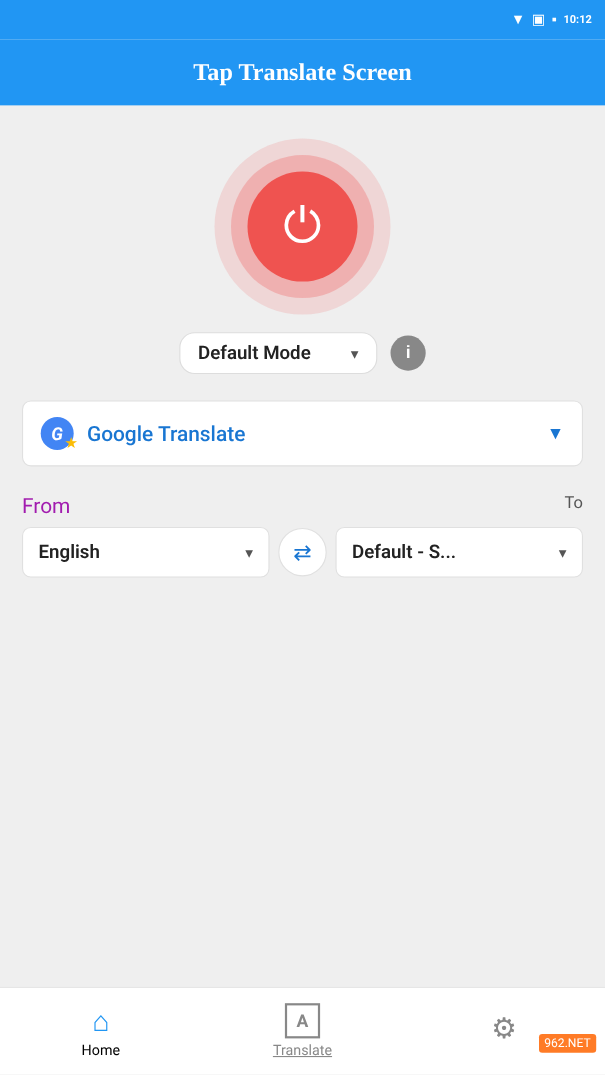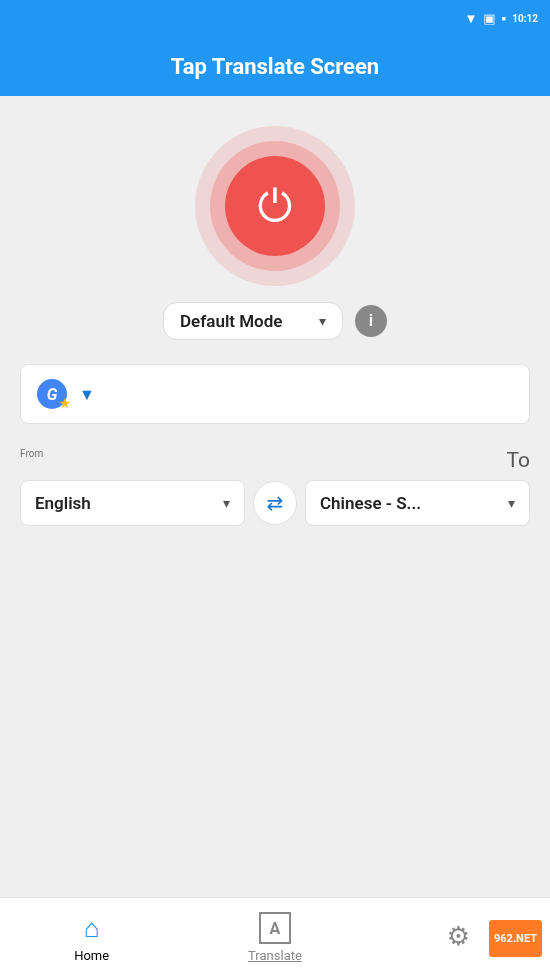--- a/index.html
+++ b/index.html
@@ -53,20 +53,21 @@
       background: #2196F3;
       display: flex;
       align-items: center;
       justify-content: center;
     }
 
     .header-title {
       color: white;
       font-size: 22px;
       font-weight: bold;
+      font-family: Liberation Serif, serif;
     }
 
     
     .main-content {
       background: #efefef;
       width: 100%;
       height: calc(977px - 36px - 60px - 80px);
       display: flex;
       flex-direction: column;
       align-items: center;
@@ -206,28 +207,28 @@
       max-width: 510px;
     }
 
     .language-labels {
       display: flex;
       gap: 0;
       margin-bottom: 8px;
     }
 
     .lang-label-from {
-      color: #737373;
-      font-size: 10px;
+      color: #a21caf;
+      font-size: 19px;
       width: 48%;
     }
 
     .lang-label-to {
       color: #555;
-      font-size: 21px;
+      font-size: 15px;
       margin-left: auto;
       padding-left: 16px;
     }
 
     .language-dropdowns {
       display: flex;
       align-items: center;
       gap: 8px;
     }
 
@@ -336,22 +337,22 @@
     }
 
     
     .watermark {
       position: absolute;
       bottom: 20px;
       right: 8px;
       background: rgba(255,100,0,0.85);
       color: white;
       font-size: 11px;
-      font-weight: bold;
-      padding: 12px 5px;
+      font-weight: normal;
+      padding: 2px 5px;
       border-radius: 3px;
       z-index: 100;
     }
 
     
     .google-translate-icon {
       display: flex;
       align-items: center;
       position: relative;
     }
@@ -412,38 +413,39 @@
     <button class="info-button">
       <span>i</span>
     </button>
   </div>
 
   <div class="translator-container">
     <div class="google-translate-icon">
       <div class="g-letter">G</div>
       <span class="translate-star">★</span>
     </div>
+    <span class="translator-name">Google Translate</span>
     <span class="translator-arrow">▼</span>
   </div>
 
   <div class="language-section">
     <div class="language-labels">
       <span class="lang-label-from">From</span>
       <span class="lang-label-to">To</span>
     </div>
     <div class="language-dropdowns">
       <div class="lang-dropdown">
         <span class="lang-text">English</span>
         <span class="lang-arrow">▾</span>
       </div>
       <button class="swap-button">
         <span class="swap-icon">⇄</span>
       </button>
       <div class="lang-dropdown">
-        <span class="lang-text">Chinese - S...</span>
+        <span class="lang-text">Default - S...</span>
         <span class="lang-arrow">▾</span>
       </div>
     </div>
   </div>
 
 </div>
 
 <div class="bottom-nav">
 
   <div class="nav-item">

